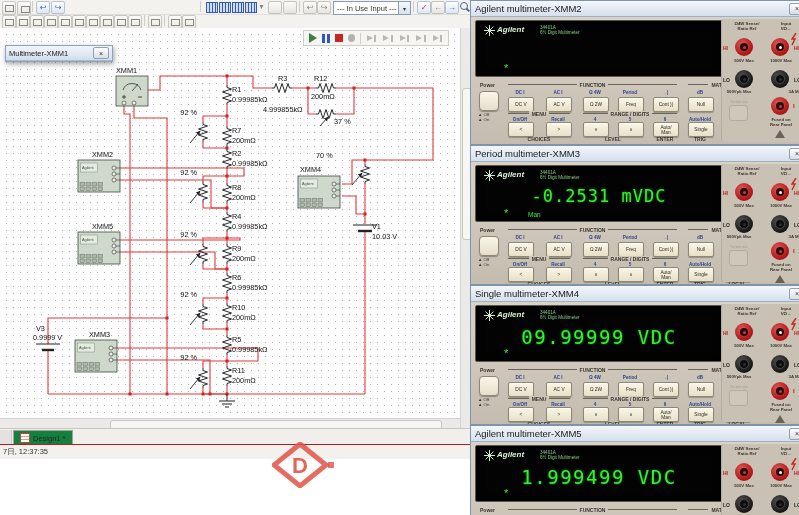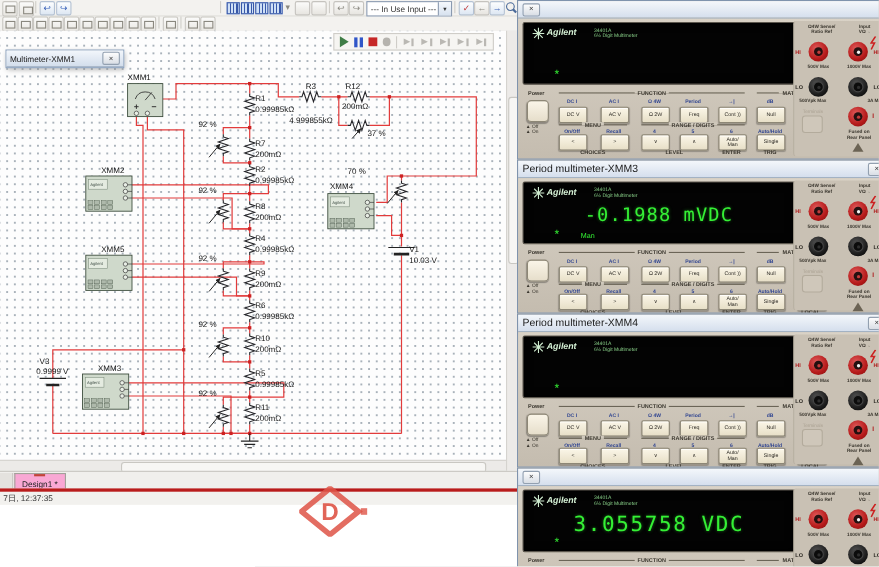--- a/index.html
+++ b/index.html
@@ -47,25 +47,25 @@
   .tinybrand{font:3.8px "Liberation Sans",sans-serif;fill:#44524a;}
   .sym{stroke:#26262a;fill:none;stroke-width:1;}
   
   #hscroll{position:absolute;left:0;top:418px;width:460px;height:10px;background:#eceae8;border-top:1px solid #d5d3cf;}
   #hscroll .thumb{position:absolute;left:110px;top:1px;width:330px;height:8px;background:#f7f6f4;border:1px solid #c9c7c2;border-radius:3px;}
   #vscroll{position:absolute;left:460px;top:28px;width:10px;height:400px;background:#eceae8;border-left:1px solid #d5d3cf;}
   #vscroll .thumb{position:absolute;left:1px;top:60px;width:8px;height:150px;background:#f7f6f4;border:1px solid #c9c7c2;border-radius:3px;}
   
   #tabstrip{position:absolute;left:0;top:428px;width:470px;height:16px;background:#f0efec;border-top:1px solid #c8c6c1;}
   #tabstrip .corner{position:absolute;left:0;top:1px;width:11px;height:14px;background:#e4e2de;border-right:1px solid #c8c6c1;}
-  .tab{position:absolute;left:13px;top:1px;height:14px;padding:0 6px;background:#f9a8d4;border:1px solid #9a98922;
-       border:1px solid #a3a19a;border-bottom:none;display:flex;align-items:center;gap:3px;font-size:7.5px;color:#222;flex-direction:column;}
+  .tab{position:absolute;left:13px;top:1px;height:14px;padding:0 6px;background:#15803d;border:1px solid #9a98922;
+       border:1px solid #a3a19a;border-bottom:none;display:flex;align-items:center;gap:3px;font-size:7.5px;color:#222;}
   .tab .ticon{width:8px;height:8px;border:1px solid #c04438;background:
        repeating-linear-gradient(0deg,#fff 0 2px,#e89a90 2px 3px);}
-  #statusbar{position:absolute;left:0;top:444px;width:470px;height:15px;background:#f2f1ee;border-top:3px solid #b91c1c;
+  #statusbar{position:absolute;left:0;top:444px;width:470px;height:15px;background:#f2f1ee;border-top:1px solid #b91c1c;
        font-size:7.5px;color:#333;display:flex;align-items:center;padding-left:3px;box-sizing:border-box;}
   #belowzone{position:absolute;left:0;top:459px;width:470px;height:56px;background:#fff;}
   
   #xmm1dlg{position:absolute;left:5px;top:45px;width:106px;background:#f0f0f0;border:1px solid #8da3c0;
        box-shadow:1px 2px 5px rgba(0,0,0,.35);z-index:20;}
   .dlg-titlebar{height:14px;background:linear-gradient(#f2f6fb,#d3deec);border-bottom:1px solid #aab8ca;
        display:flex;align-items:center;font-size:7.5px;color:#1a1a1a;padding:0 3px;}
   .dlg-titlebar .ttl{flex:1;}
   .wclose{width:14px;height:10px;border:1px solid #93a0b0;border-radius:2px;background:linear-gradient(#fdfdfd,#d9dee5);
        font-size:7px;color:#333;display:flex;align-items:center;justify-content:center;line-height:1;}
@@ -452,20 +452,21 @@
   <div id="xmm1dlg">
     <div class="dlg-titlebar">
       <span class="ttl">Multimeter-XMM1</span>
       <span class="wclose">×</span>
     </div>
   </div>
 
   <div id="mm-stack">
       <div class="mm-window w-xmm2" style="top: 0px; height: 145px;">
     <div class="mm-titlebar">
+      <span class="mm-title">Agilent multimeter-XMM2</span>
       <span class="wclose">×</span>
     </div>
     <div class="mm-face">
       <div class="mm-display">
         <svg style="position:absolute;left:8px;top:4px;" width="11" height="11" viewBox="0 0 11 11">
           <g stroke="#cfeccf" stroke-width="1">
             <path d="M5.5 0 V11 M0 5.5 H11 M1.6 1.6 L9.4 9.4 M9.4 1.6 L1.6 9.4"></path>
           </g>
         </svg>
         <span class="mm-brand">Agilent</span>
@@ -592,21 +593,21 @@
         <svg style="position:absolute;left:8px;top:4px;" width="11" height="11" viewBox="0 0 11 11">
           <g stroke="#cfeccf" stroke-width="1">
             <path d="M5.5 0 V11 M0 5.5 H11 M1.6 1.6 L9.4 9.4 M9.4 1.6 L1.6 9.4"></path>
           </g>
         </svg>
         <span class="mm-brand">Agilent</span>
         <div class="mm-model">
           <div>34401A</div>
           <div>6½ Digit Multimeter</div>
         </div>
-        <div class="mm-reading">-0.1988 mVDC</div>
+        <div class="mm-reading">-0.2531 mVDC</div>
         <span class="ann-star">*</span>
         <span class="ann-man">Man</span>
       </div>
 
       <span class="pwr-label">Power</span>
       <div class="pwr-btn"></div>
       <div class="pwr-onoff">
         <div>▲ Off</div>
         <div>▲ On</div>
       </div>
@@ -704,35 +705,36 @@
             </div>
         <span class="ilabel" style="left:71px;top:84px;">I</span>
         <span class="jlabel" style="left:41px;top:99px;width:36px;">
           <span>Fused on</span><br><span>Rear Panel</span></span>
         <span class="warn-tri" style="left:53px;top:111px;"></span>
       </div>
     </div>
   </div>
       <div class="mm-window w-xmm4" style="top: 285px; height: 140px;">
     <div class="mm-titlebar">
-      <span class="mm-title">Period multimeter-XMM4</span>
+      <span class="mm-title">Single multimeter-XMM4</span>
       <span class="wclose">×</span>
     </div>
     <div class="mm-face">
       <div class="mm-display">
         <svg style="position:absolute;left:8px;top:4px;" width="11" height="11" viewBox="0 0 11 11">
           <g stroke="#cfeccf" stroke-width="1">
             <path d="M5.5 0 V11 M0 5.5 H11 M1.6 1.6 L9.4 9.4 M9.4 1.6 L1.6 9.4"></path>
           </g>
         </svg>
         <span class="mm-brand">Agilent</span>
         <div class="mm-model">
           <div>34401A</div>
           <div>6½ Digit Multimeter</div>
         </div>
+        <div class="mm-reading">09.99999 VDC</div>
         <span class="ann-star">*</span>
         <span class="ann-man"></span>
       </div>
 
       <span class="pwr-label">Power</span>
       <div class="pwr-btn"></div>
       <div class="pwr-onoff">
         <div>▲ Off</div>
         <div>▲ On</div>
       </div>
@@ -830,35 +832,36 @@
             </div>
         <span class="ilabel" style="left:71px;top:84px;">I</span>
         <span class="jlabel" style="left:41px;top:99px;width:36px;">
           <span>Fused on</span><br><span>Rear Panel</span></span>
         <span class="warn-tri" style="left:53px;top:111px;"></span>
       </div>
     </div>
   </div>
       <div class="mm-window w-xmm5" style="top: 425px; height: 140px;">
     <div class="mm-titlebar">
+      <span class="mm-title">Agilent multimeter-XMM5</span>
       <span class="wclose">×</span>
     </div>
     <div class="mm-face">
       <div class="mm-display">
         <svg style="position:absolute;left:8px;top:4px;" width="11" height="11" viewBox="0 0 11 11">
           <g stroke="#cfeccf" stroke-width="1">
             <path d="M5.5 0 V11 M0 5.5 H11 M1.6 1.6 L9.4 9.4 M9.4 1.6 L1.6 9.4"></path>
           </g>
         </svg>
         <span class="mm-brand">Agilent</span>
         <div class="mm-model">
           <div>34401A</div>
           <div>6½ Digit Multimeter</div>
         </div>
-        <div class="mm-reading">3.055758 VDC</div>
+        <div class="mm-reading">1.999499 VDC</div>
         <span class="ann-star">*</span>
         <span class="ann-man"></span>
       </div>
 
       <span class="pwr-label">Power</span>
 
       <div class="grpline" style="left:37px;top:67px;width:169px;">
         <span>FUNCTION</span>
           </div>
       <div class="grpline" style="left:217px;top:67px;width:61px;">

